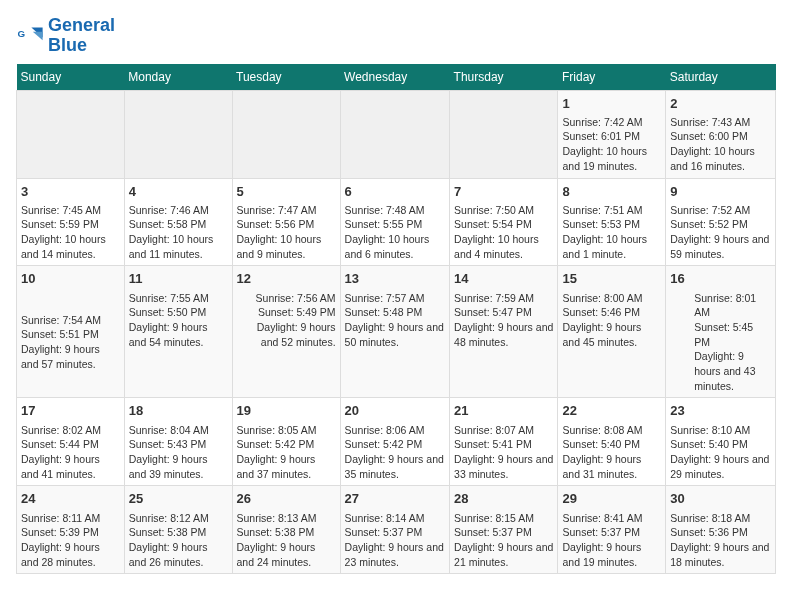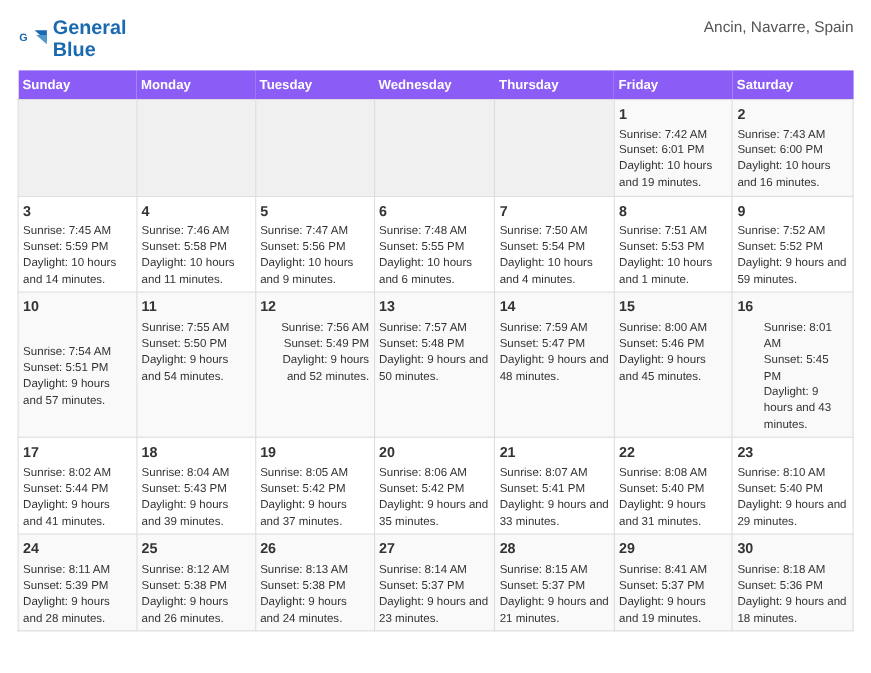--- a/index.html
+++ b/index.html
@@ -41,26 +41,26 @@
     .location {
       font-size: 14px;
       color: #555;
     }
     table {
       width: 100%;
       border-collapse: collapse;
       font-size: 11px;
     }
     thead tr th {
-      background-color: #8b5cf6;
+      background-color: #0f766e;
       color: #fff;
       padding: 6px 4px;
       text-align: left;
       font-size: 12px;
-      font-weight: bold;
+      font-weight: normal;
     }
     tbody tr td {
       border: 1px solid #ddd;
       vertical-align: top;
       padding: 4px;
       width: 113px;
       min-height: 80px;
       color: #333;
       line-height: 1.4;
     }
@@ -87,21 +87,20 @@
       <text x="2" y="22" font-size="14" font-weight="bold" fill="#1a6ab1">G</text>
       <polygon points="22,8 38,8 38,22" fill="#1a6ab1"></polygon>
       <polygon points="24,14 38,14 38,26" fill="#5599cc"></polygon>
     </svg>
     <div class="logo-text">
       <div><span>General</span></div>
       <div><span style="color:#1a6ab1">Blue</span></div>
     </div>
   </div>
   <div class="title-block">
-    <div class="location">Ancin, Navarre, Spain</div>
   </div>
 </div>
 
 <table>
   <thead>
     <tr>
       <th>Sunday</th>
       <th>Monday</th>
       <th>Tuesday</th>
       <th>Wednesday</th>

